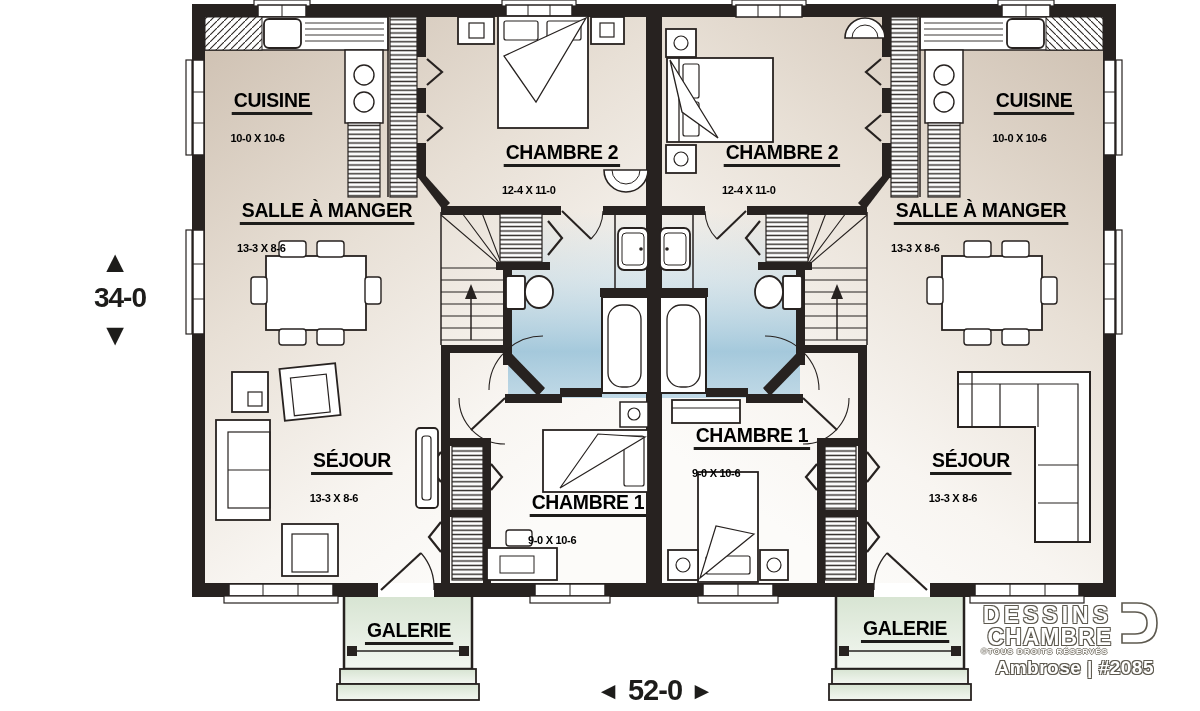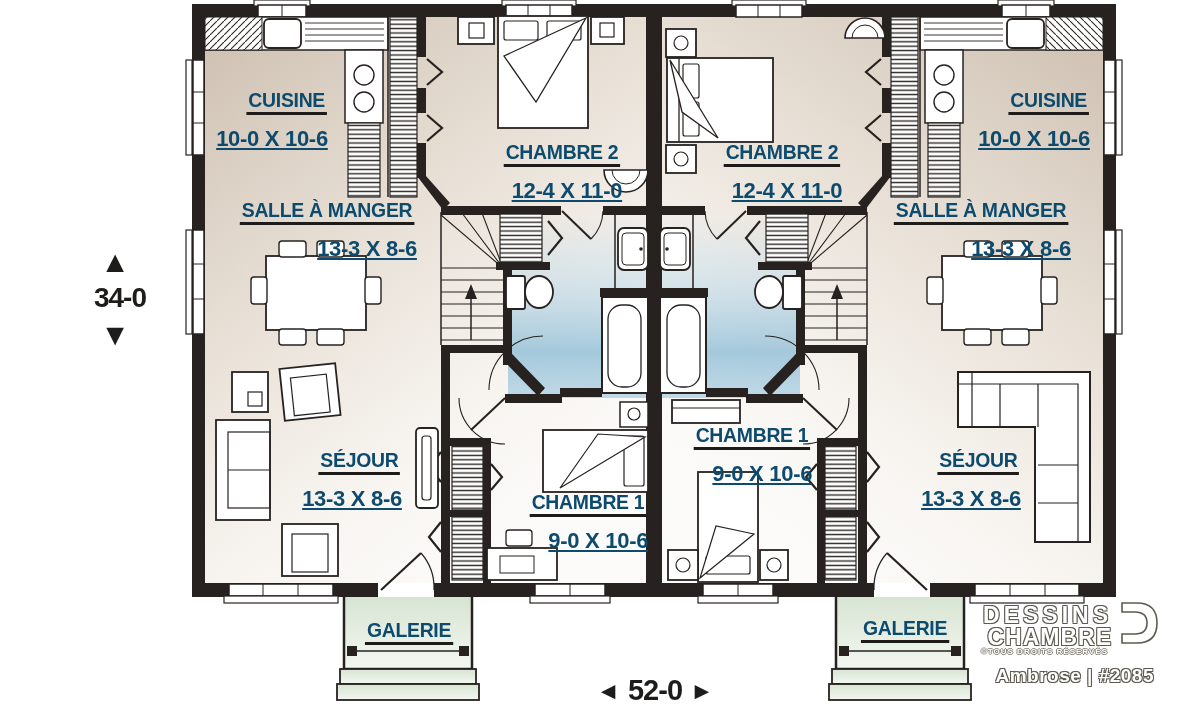--- a/index.html
+++ b/index.html
@@ -2,49 +2,49 @@
 <html><head>
 <meta charset="utf-8">
 <style>
   html,body{margin:0;padding:0;background:#fff;}
   #stage{
     position:relative;width:1200px;height:711px;overflow:hidden;background:#fff;
     font-family:"Liberation Sans",sans-serif;
   }
   #plan-svg{position:absolute;left:0;top:0;}
   .room-label{
-    position:absolute;transform:translateX(-50%);text-align:right;
-    color:#0c4a6e;font-weight:bold;white-space:nowrap;z-index:5;line-height:1.05;text-decoration:underline;
+    position:absolute;transform:translateX(-50%);text-align:left;
+    color:#000000;font-weight:bold;white-space:nowrap;z-index:5;line-height:1.05;
   }
   .room-label .nm{
     display:inline-block;font-size:20px;letter-spacing:-0.3px;
     border-bottom:3px solid #1d1c1a;padding:0 2px 1px;transform:scaleX(0.97);
   }
-  .room-label .dm{font-size:22px;margin-top:12px;letter-spacing:-0.3px;}
+  .room-label .dm{font-size:11px;margin-top:18px;letter-spacing:-0.3px;}
   .dim-left{
     position:absolute;left:84px;top:248px;width:62px;text-align:center;
     color:#1d1c1a;font-weight:bold;z-index:5;
   }
   .dim-left .arr{font-size:30px;line-height:0.9;display:block;}
   .dim-left .val{font-size:28px;letter-spacing:-1px;display:block;margin:7px 0;text-align:right;}
   .dim-bottom{
     position:absolute;left:655px;top:676px;transform:translateX(-50%);
     display:flex;align-items:center;gap:8px;color:#1d1c1a;font-weight:bold;z-index:5;
   }
   .dim-bottom .arr{font-size:24px;line-height:1;}
   .dim-bottom .val{font-size:29px;letter-spacing:-1px;line-height:1;}
   .wm{
     position:absolute;color:#fff;font-weight:bold;z-index:6;white-space:nowrap;
     text-shadow:-1px -1px 0 #5d594f,1px -1px 0 #5d594f,-1px 1px 0 #5d594f,1px 1px 0 #5d594f;
   }
   #wm-line1{right:88px;top:602px;font-size:23px;letter-spacing:4px;padding-left:20px;}
   #wm-line2{right:88px;top:624px;font-size:23px;letter-spacing:1px;}
   #wm-rights{right:92px;top:647px;font-size:8px;letter-spacing:1px;
     text-shadow:-1px 0 0 #8a867c,1px 0 0 #8a867c,0 -1px 0 #8a867c,0 1px 0 #8a867c;}
-  #wm-plan{right:46px;top:657px;font-size:19px;letter-spacing:0.5px;margin-top:8px;}
+  #wm-plan{right:46px;top:657px;font-size:19px;letter-spacing:0.5px;}
   #wm-logo{position:absolute;left:1117px;top:600px;z-index:6;}
 </style>
 </head>
 <body>
 
 <div id="stage">
 
   <svg id="plan-svg" width="1200" height="711" viewBox="0 0 1200 711">
     <defs>
       <linearGradient id="floorG" x1="0" y1="0" x2="0.55" y2="1">

